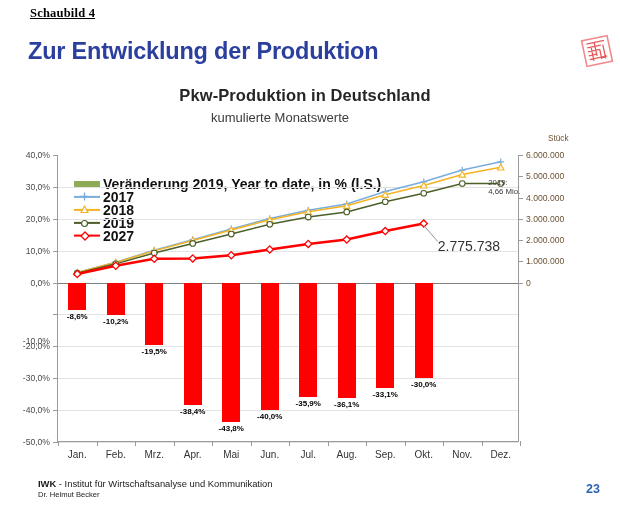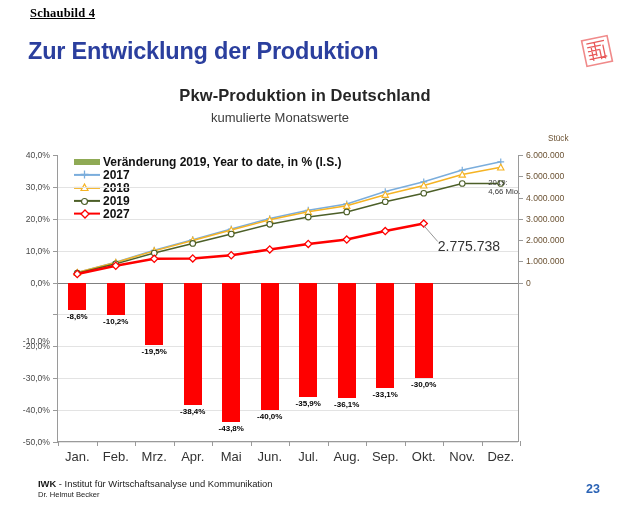--- a/index.html
+++ b/index.html
@@ -90,40 +90,40 @@
   .ylab-r{
     position:absolute;left:calc(100% + 8px);
     font-size:8.6px;color:#6b5233;white-space:nowrap;
     transform:translateY(-50%);
   }
   .xtick{
     position:absolute;top:100%;height:5px;width:0;border-left:1px solid #9a9a9a;
   }
   .xlab{
     position:absolute;top:calc(100% + 8px);
-    font-size:13px;color:#333;white-space:nowrap;
+    font-size:10px;color:#333;white-space:nowrap;
     transform:translateX(-50%);
   }
 
   
   .bar{
     position:absolute;
     background:#fe0000;
   }
   .bar-lbl{
     position:absolute;
     font-size:8px;font-weight:bold;color:#000;
     white-space:nowrap;
     transform:translateX(-50%);
   }
 
   
   .legend{
-    position:absolute;left:16px;top:0;
-    font-size:12px;font-weight:bold;color:#111;
+    position:absolute;left:16px;top:22px;
+    font-size:14px;font-weight:bold;color:#111;
   }
   .leg-row{display:flex;align-items:center;height:13px;}
   .leg-key{width:26px;height:9px;position:relative;margin-right:3px;}
   .leg-line{
     position:absolute;top:50%;left:0;width:26px;height:2.2px;
     transform:translateY(-50%);
   }
   .leg-mark{
     position:absolute;top:50%;left:11px;width:5px;height:5px;
     transform:translate(0,-50%);

